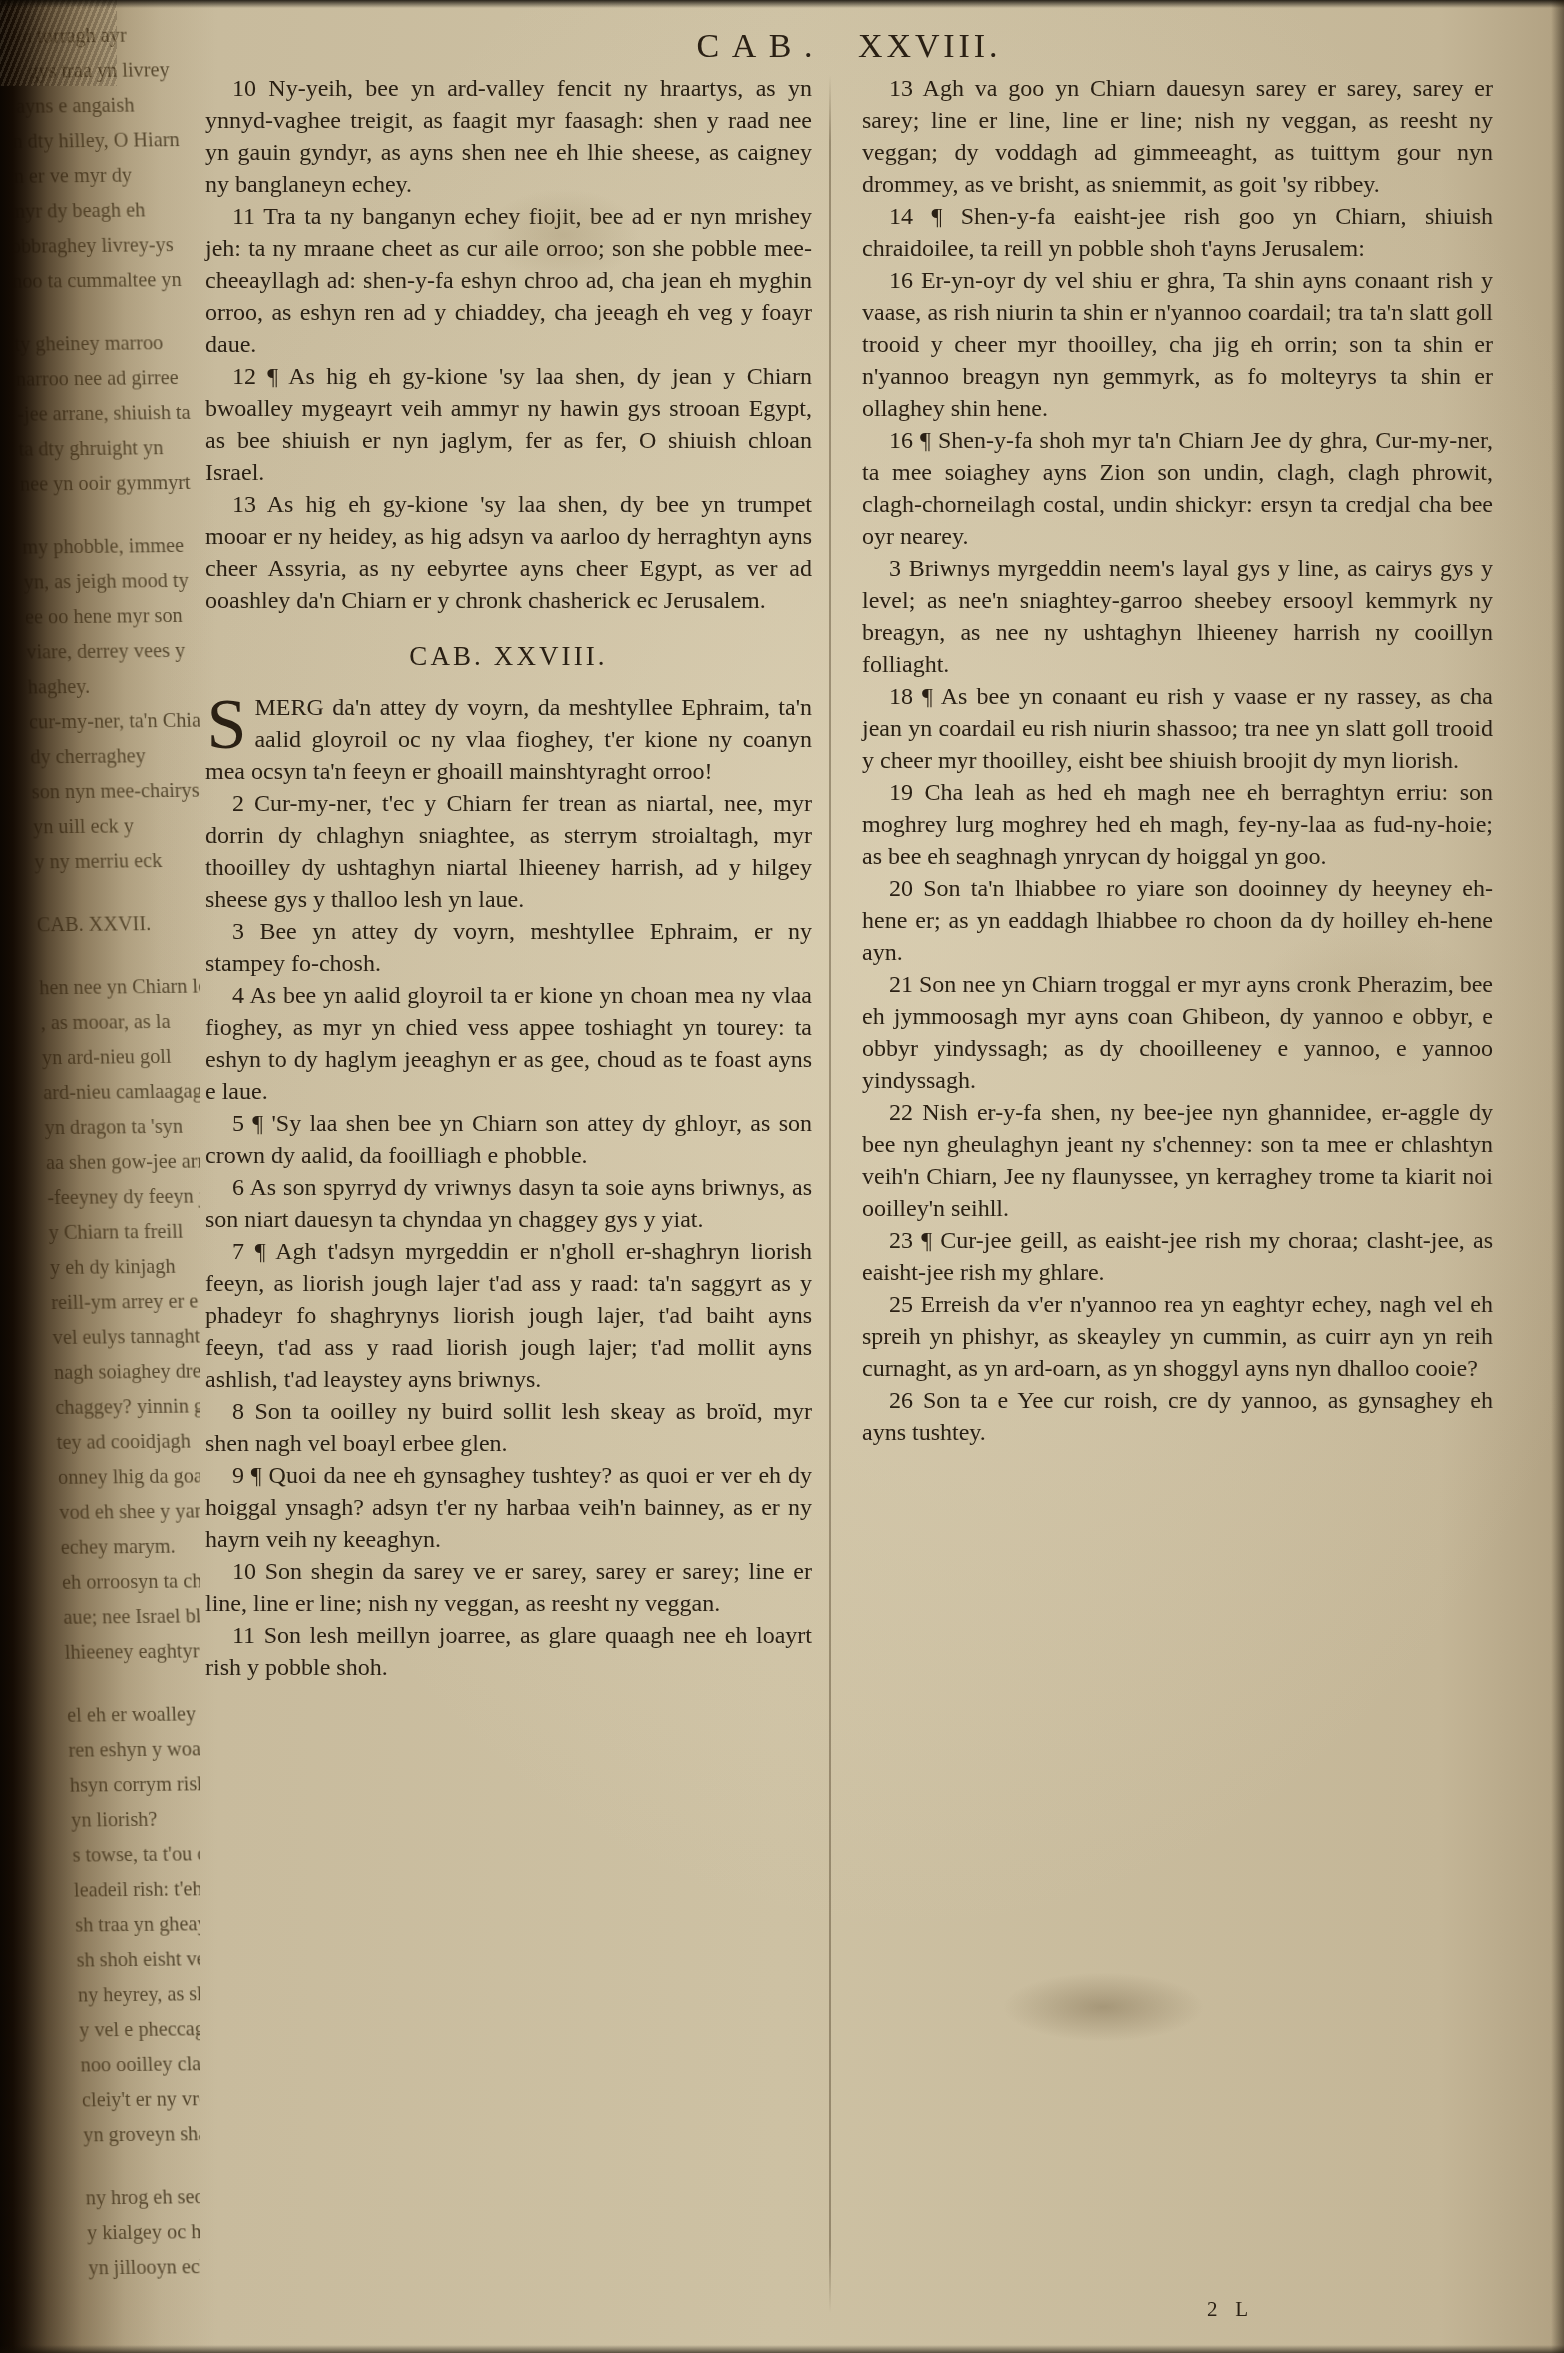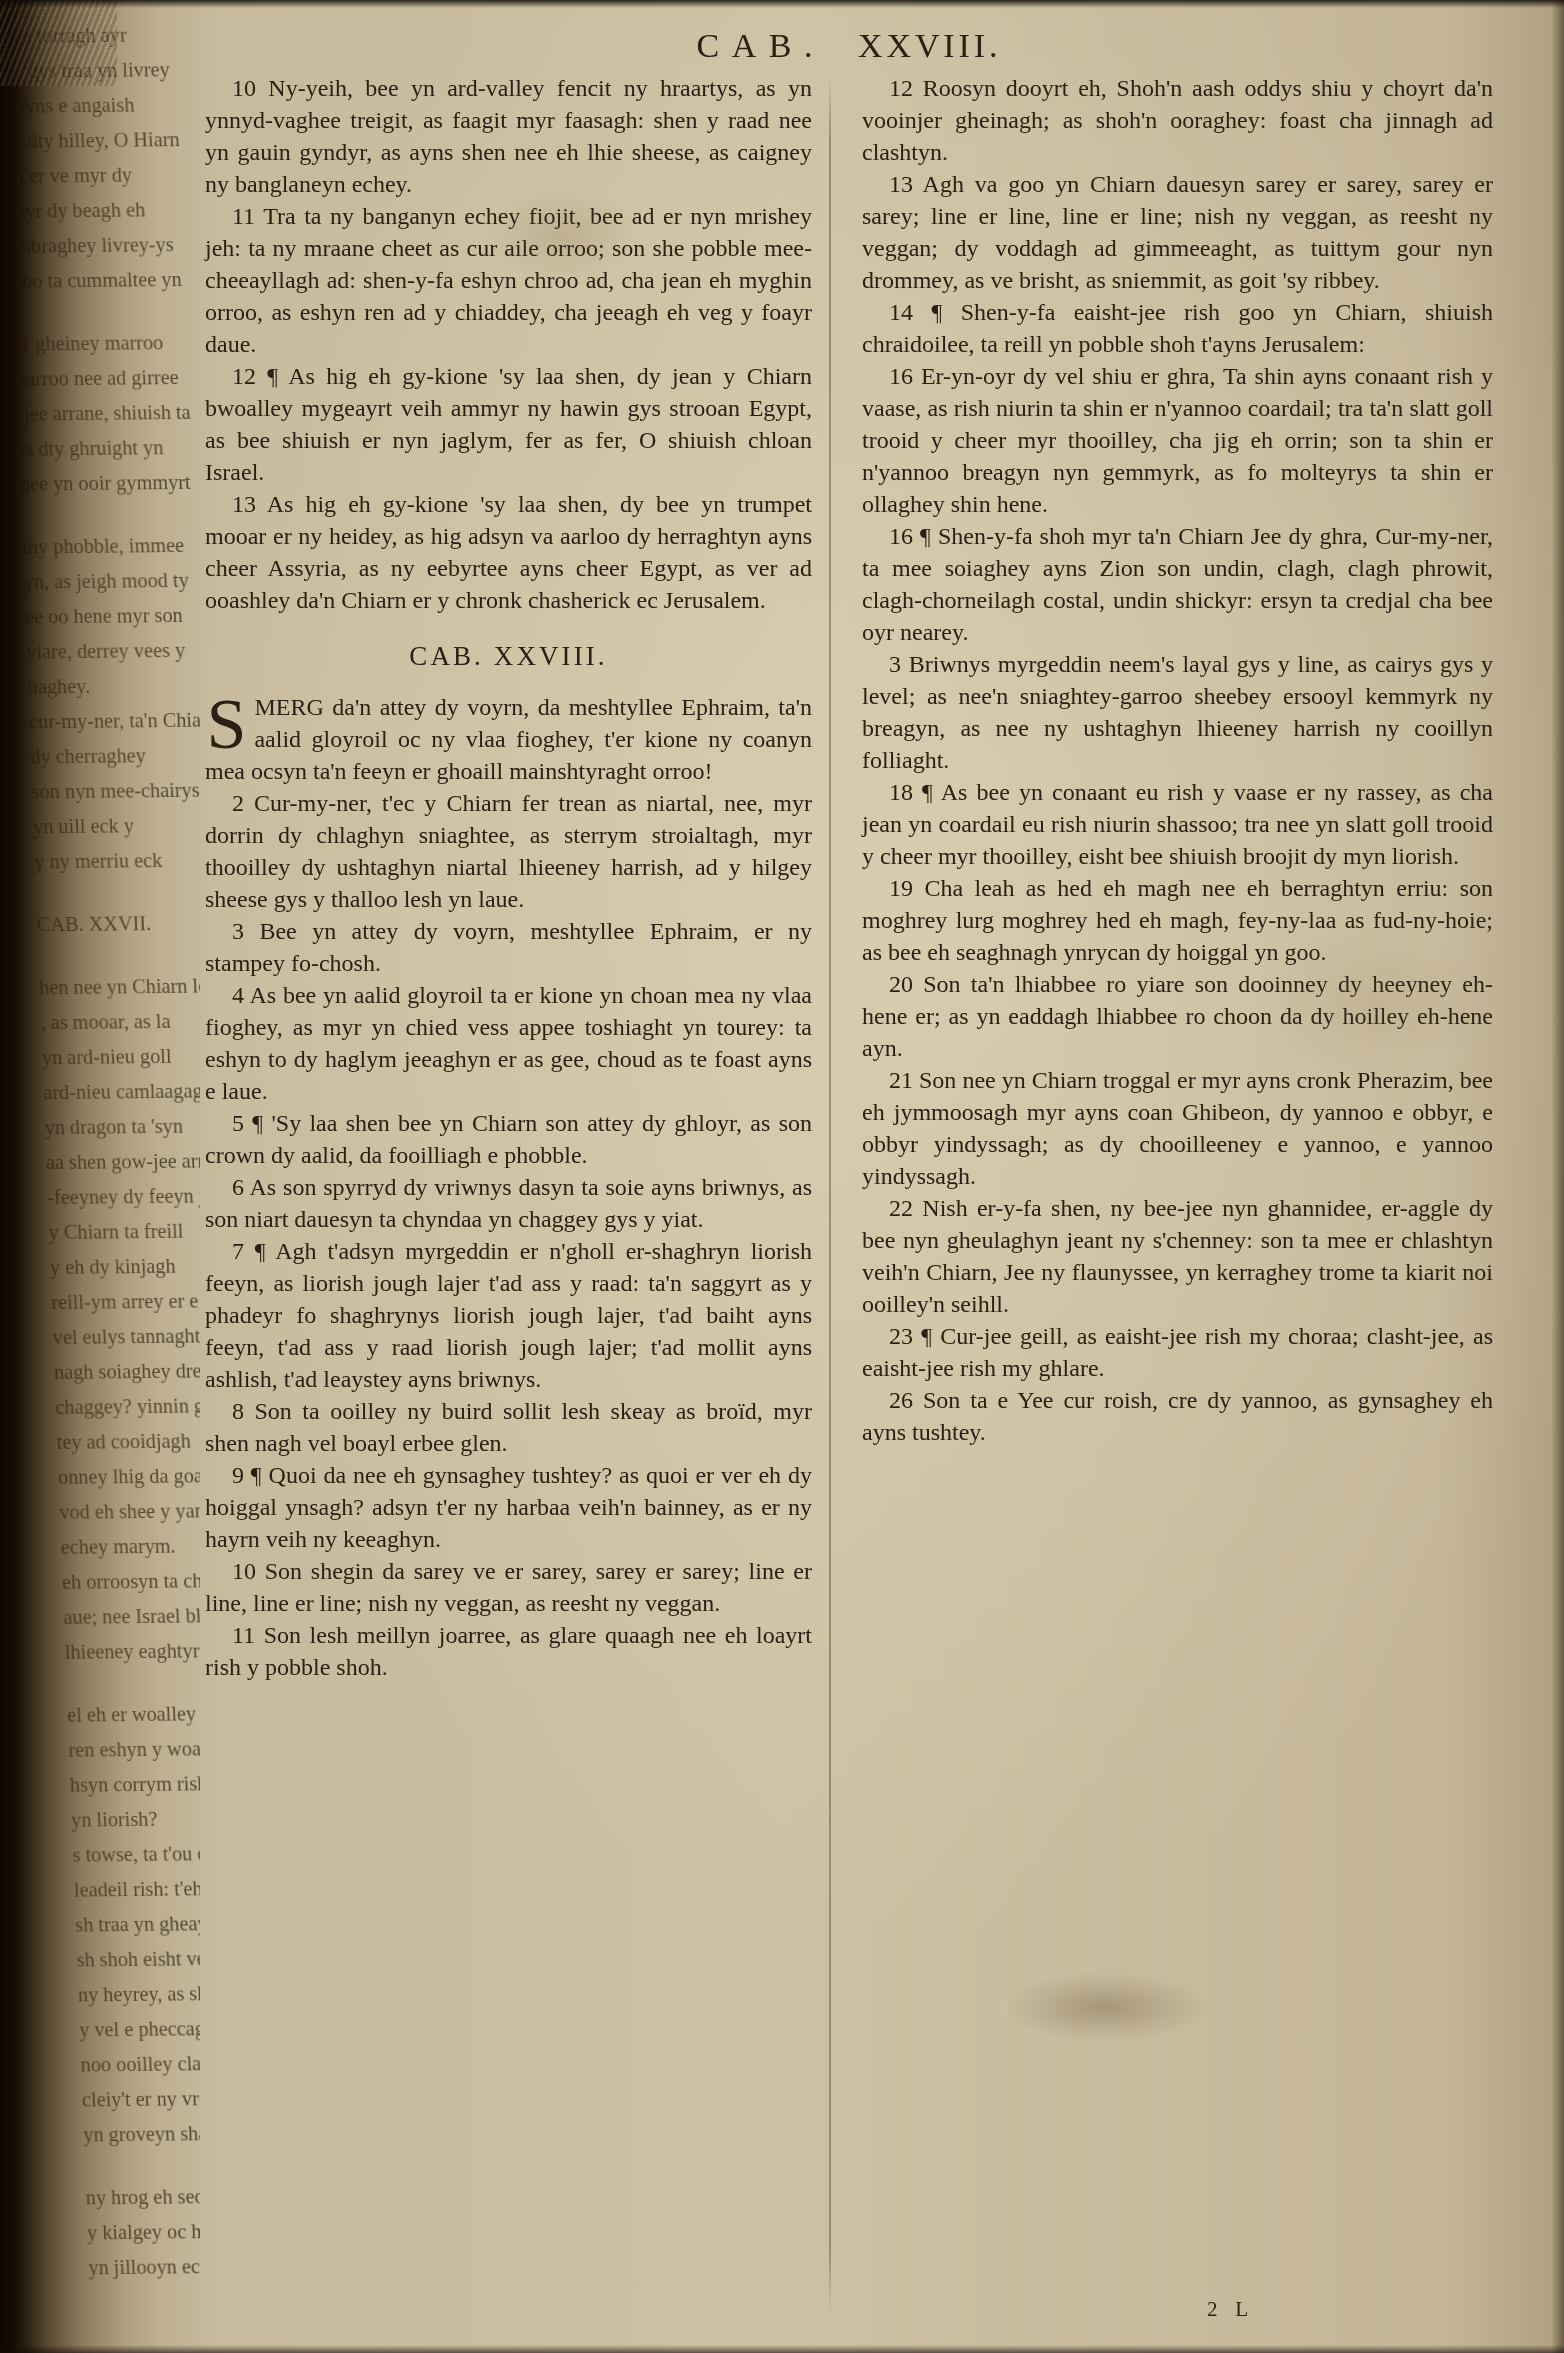--- a/index.html
+++ b/index.html
@@ -106,32 +106,32 @@
           <p class="verse"><span class="vnum">6</span> As son spyrryd dy vriwnys dasyn ta soie ayns briwnys, as son niart dauesyn ta chyndaa yn chaggey gys y yiat.</p>
           <p class="verse"><span class="vnum">7</span> ¶ Agh t'adsyn myrgeddin er n'gholl er-shaghryn liorish feeyn, as liorish jough lajer t'ad ass y raad: ta'n saggyrt as y phadeyr fo shaghrynys liorish jough lajer, t'ad baiht ayns feeyn, t'ad ass y raad liorish jough lajer; t'ad mollit ayns ashlish, t'ad leaystey ayns briwnys.</p>
           <p class="verse"><span class="vnum">8</span> Son ta ooilley ny buird sollit lesh skeay as broïd, myr shen nagh vel boayl erbee glen.</p>
           <p class="verse"><span class="vnum">9</span> ¶ Quoi da nee eh gynsaghey tushtey? as quoi er ver eh dy hoiggal ynsagh? adsyn t'er ny harbaa veih'n bainney, as er ny hayrn veih ny keeaghyn.</p>
           <p class="verse"><span class="vnum">10</span> Son shegin da sarey ve er sarey, sarey er sarey; line er line, line er line; nish ny veggan, as reesht ny veggan.</p>
           <p class="verse"><span class="vnum">11</span> Son lesh meillyn joarree, as glare quaagh nee eh loayrt rish y pobble shoh.</p>
         </div>
     </div>
 
     <div class="col col-right">
-        <p class="verse"><span class="vnum">12</span> Roosyn dooyrt eh, Shoh'n aash oddys shiu y choyrt da'n vooinjer gheinagh; as shoh'n ooraghey: foast cha jinnagh ad clashtyn.</p>
         <p class="verse"><span class="vnum">13</span> Agh va goo yn Chiarn dauesyn sarey er sarey, sarey er sarey; line er line, line er line; nish ny veggan, as reesht ny veggan; dy voddagh ad gimmeeaght, as tuittym gour nyn drommey, as ve brisht, as sniemmit, as goit 'sy ribbey.</p>
         <p class="verse"><span class="vnum">14</span> ¶ Shen-y-fa eaisht-jee rish goo yn Chiarn, shiuish chraidoilee, ta reill yn pobble shoh t'ayns Jerusalem:</p>
         <p class="verse"><span class="vnum">16</span> Er-yn-oyr dy vel shiu er ghra, Ta shin ayns conaant rish y vaase, as rish niurin ta shin er n'yannoo coardail; tra ta'n slatt goll trooid y cheer myr thooilley, cha jig eh orrin; son ta shin er n'yannoo breagyn nyn gemmyrk, as fo molteyrys ta shin er ollaghey shin hene.</p>
         <p class="verse"><span class="vnum">16</span> ¶ Shen-y-fa shoh myr ta'n Chiarn Jee dy ghra, Cur-my-ner, ta mee soiaghey ayns Zion son undin, clagh, clagh phrowit, clagh-chorneilagh costal, undin shickyr: ersyn ta credjal cha bee oyr nearey.</p>
         <p class="verse"><span class="vnum">3</span> Briwnys myrgeddin neem's layal gys y line, as cairys gys y level; as nee'n sniaghtey-garroo sheebey ersooyl kemmyrk ny breagyn, as nee ny ushtaghyn lhieeney harrish ny cooillyn folliaght.</p>
         <p class="verse"><span class="vnum">18</span> ¶ As bee yn conaant eu rish y vaase er ny rassey, as cha jean yn coardail eu rish niurin shassoo; tra nee yn slatt goll trooid y cheer myr thooilley, eisht bee shiuish broojit dy myn liorish.</p>
         <p class="verse"><span class="vnum">19</span> Cha leah as hed eh magh nee eh berraghtyn erriu: son moghrey lurg moghrey hed eh magh, fey-ny-laa as fud-ny-hoie; as bee eh seaghnagh ynrycan dy hoiggal yn goo.</p>
         <p class="verse"><span class="vnum">20</span> Son ta'n lhiabbee ro yiare son dooinney dy heeyney eh-hene er; as yn eaddagh lhiabbee ro choon da dy hoilley eh-hene ayn.</p>
         <p class="verse"><span class="vnum">21</span> Son nee yn Chiarn troggal er myr ayns cronk Pherazim, bee eh jymmoosagh myr ayns coan Ghibeon, dy yannoo e obbyr, e obbyr yindyssagh; as dy chooilleeney e yannoo, e yannoo yindyssagh.</p>
         <p class="verse"><span class="vnum">22</span> Nish er-y-fa shen, ny bee-jee nyn ghannidee, er-aggle dy bee nyn gheulaghyn jeant ny s'chenney: son ta mee er chlashtyn veih'n Chiarn, Jee ny flaunyssee, yn kerraghey trome ta kiarit noi ooilley'n seihll.</p>
         <p class="verse"><span class="vnum">23</span> ¶ Cur-jee geill, as eaisht-jee rish my choraa; clasht-jee, as eaisht-jee rish my ghlare.</p>
+        <p class="verse"><span class="vnum">25</span> Erreish da v'er n'yannoo rea yn eaghtyr echey, nagh vel eh spreih yn phishyr, as skeayley yn cummin, as cuirr ayn yn reih curnaght, as yn ard-oarn, as yn shoggyl ayns nyn dhalloo cooie?</p>
         <p class="verse"><span class="vnum">26</span> Son ta e Yee cur roish, cre dy yannoo, as gynsaghey eh ayns tushtey.</p>
       </div>
   </div>
 
   <div class="signature">2 L</div>
 
   <div class="gutter">
     <div class="gutter-frags">
         <div class="frag">ben torragh ayr</div>
         <div class="frag">ey gys traa yn livrey</div>

